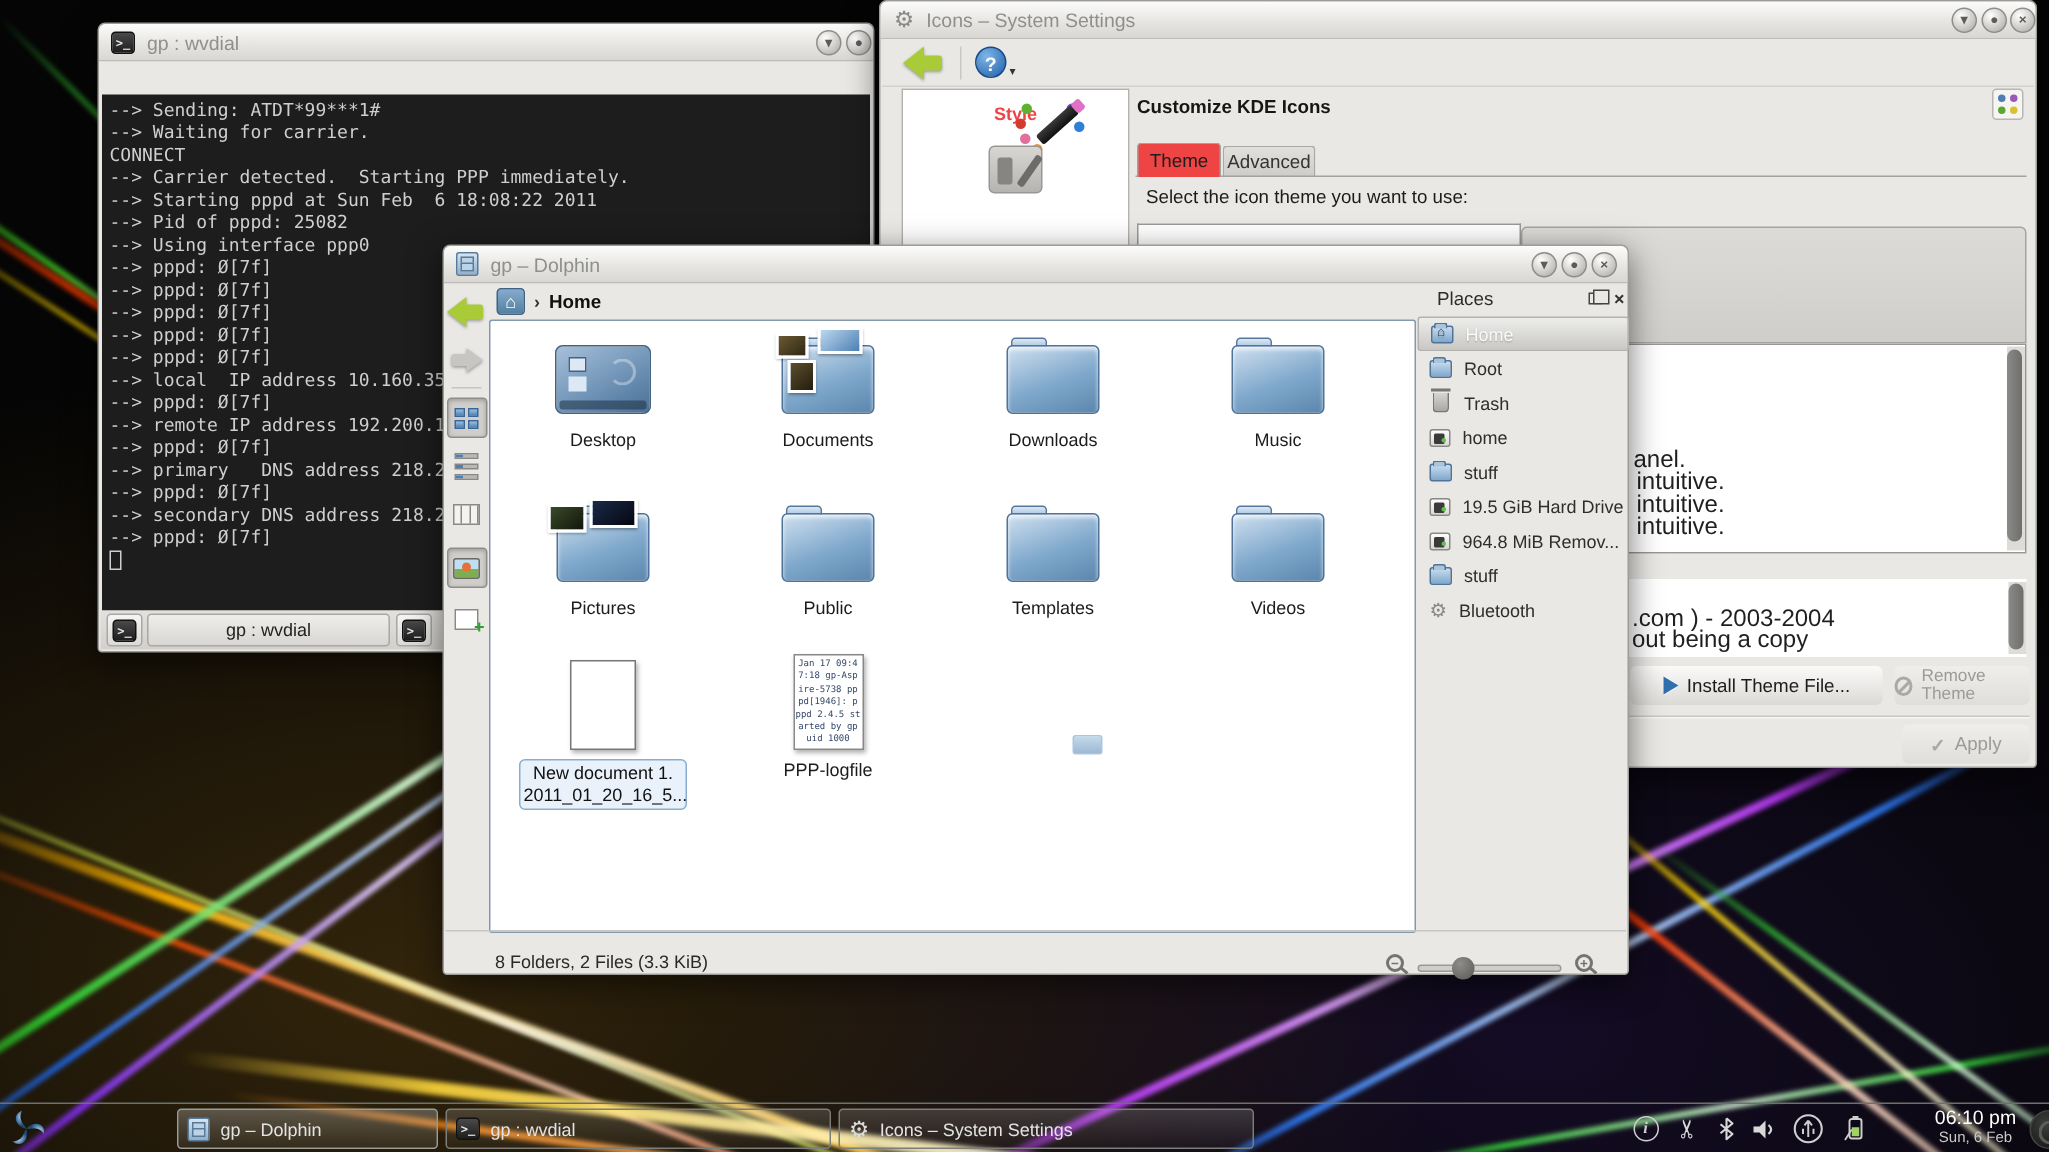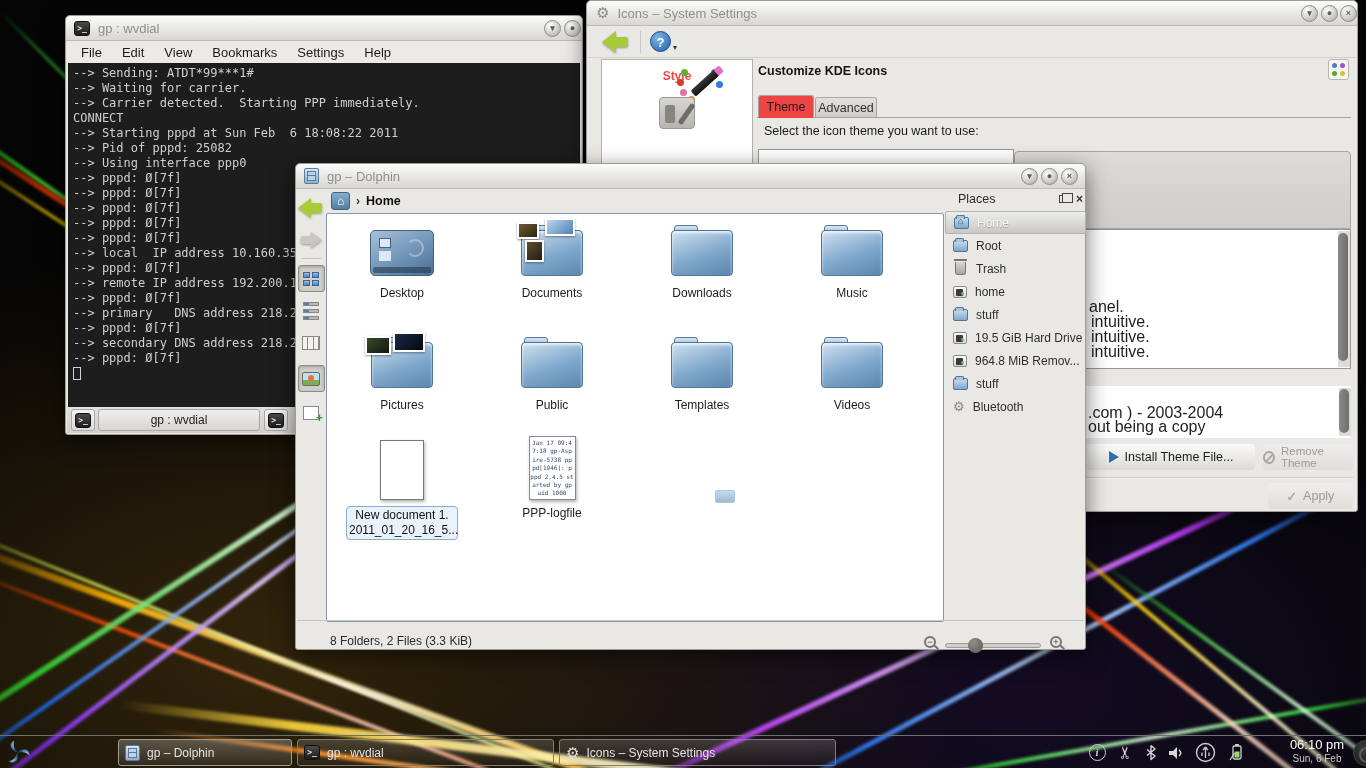--- a/index.html
+++ b/index.html
@@ -254,33 +254,25 @@
     <div class="st" style="left:1100px;top:560px;width:500px;height:4px;transform:rotate(36deg);background:linear-gradient(90deg,transparent,#2fae2f 20%,#d8ffd8 50%,transparent);"></div>
   </div>
 
   <div class="window" id="term">
     <div class="titlebar">
       <span class="term-ico" style="margin-left:8px;">&gt;_</span>
       <span class="titletext">gp : wvdial</span>
       <span class="winbtn" style="left:478px;">▾</span>
       <span class="winbtn" style="left:498px;">●</span>
     </div>
-    <div class="menubar">
-      <span>File</span>
-      <span>Edit</span>
-      <span>View</span>
-      <span>Bookmarks</span>
-      <span>Settings</span>
-      <span>Help</span>
-    </div>
     <div class="screen-area">
       <div class="tline">--&gt; Sending: ATDT*99***1#</div>
       <div class="tline">--&gt; Waiting for carrier.</div>
+      <div class="tline">CONNECT</div>
       <div class="tline">--&gt; Carrier detected.  Starting PPP immediately.</div>
-      <div class="tline">CONNECT</div>
       <div class="tline">--&gt; Starting pppd at Sun Feb  6 18:08:22 2011</div>
       <div class="tline">--&gt; Pid of pppd: 25082</div>
       <div class="tline">--&gt; Using interface ppp0</div>
       <div class="tline">--&gt; pppd: Ø[7f]</div>
       <div class="tline">--&gt; pppd: Ø[7f]</div>
       <div class="tline">--&gt; pppd: Ø[7f]</div>
       <div class="tline">--&gt; pppd: Ø[7f]</div>
       <div class="tline">--&gt; pppd: Ø[7f]</div>
       <div class="tline">--&gt; local  IP address 10.160.35.</div>
       <div class="tline">--&gt; pppd: Ø[7f]</div>

